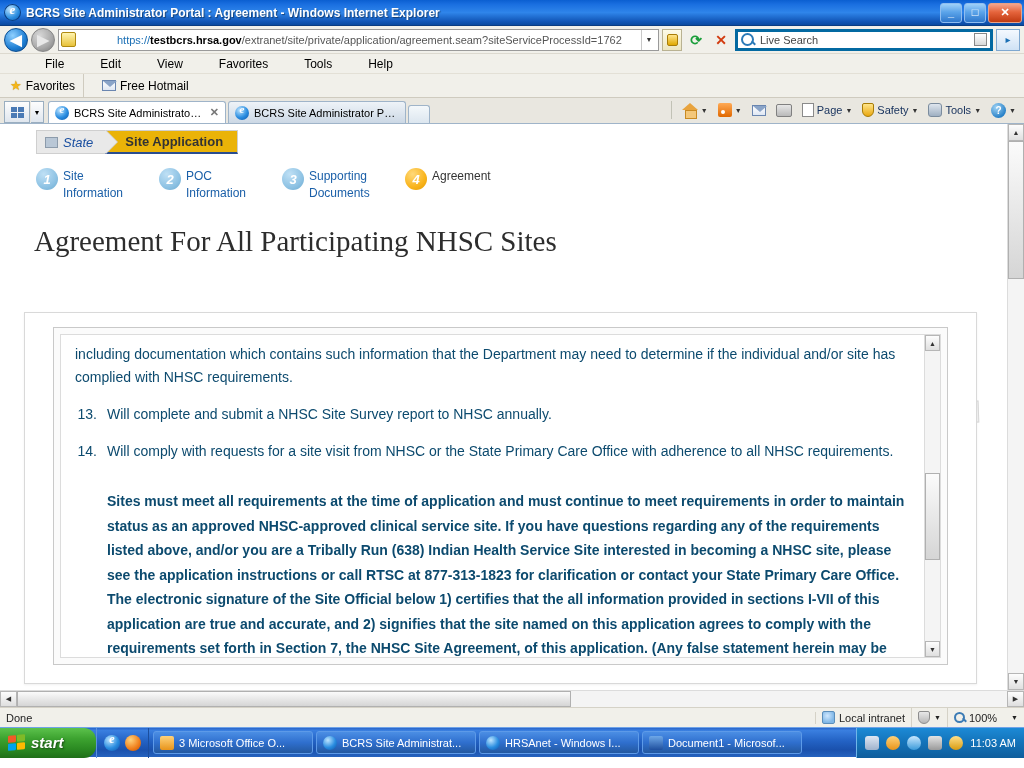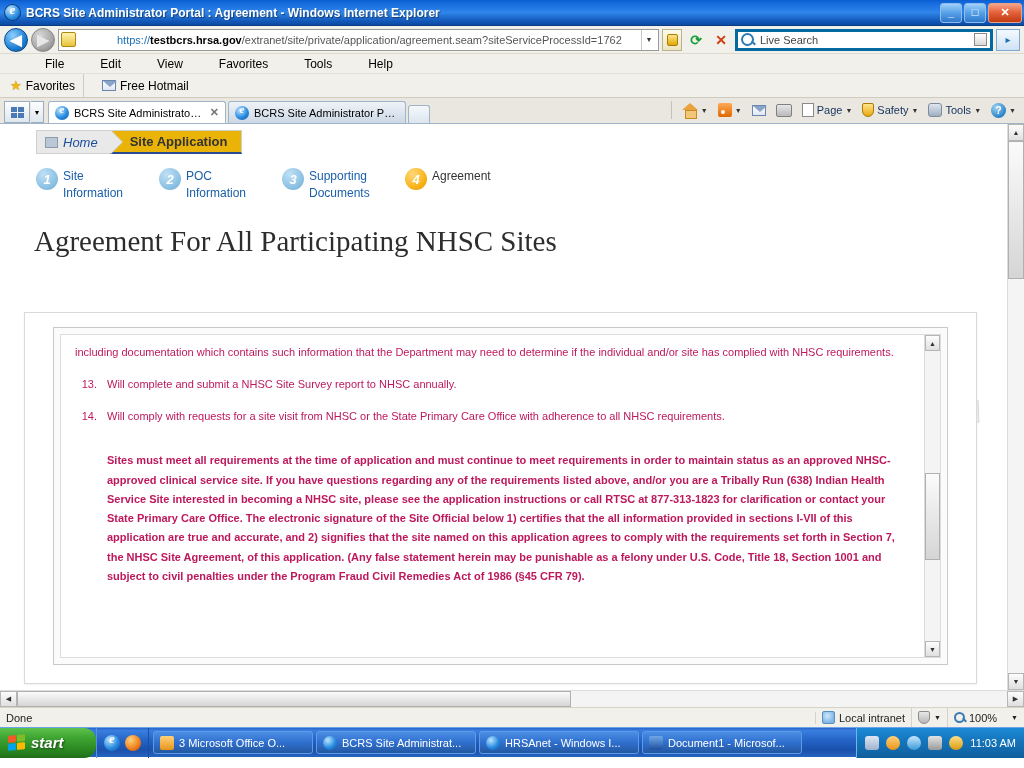--- a/index.html
+++ b/index.html
@@ -526,22 +526,22 @@
     position: relative;
     height: 100%;
     background: #ffffff;
     border: 1px solid #dcdcdc;
     overflow: hidden;
     display: flex;
   }
   .agreement-text {
     flex: 1 1 auto;
     padding: 8px 16px 8px 14px;
-    font-size: 11px;
-    color: #be185d;
+    font-size: 14px;
+    color: #0c4a6e;
     line-height: 1.65;
     overflow: hidden;
   }
   .agreement-text .numitem {
     display: flex;
     gap: 10px;
     margin-top: 14px;
   }
   .agreement-text .num { width: 22px; text-align: right; flex: 0 0 auto; }
   .agreement-text p.cont { margin: 0; }
@@ -859,21 +859,21 @@
     </div>
   </div>
 </div>
 
 <div class="pagewrap">
   <div class="pagecontent">
 
     <div class="crumbrow">
       <div class="crumb">
         <span class="homeglyph"></span>
-        <span>Home</span>
+        <span>State</span>
       </div>
       <div class="crumb2">
         <span>Site Application</span>
       </div>
     </div>
 
     <div class="steps">
       <div class="step">
         <span class="bubble done">1</span>
         <span class="steplabel">Site Information</span>

